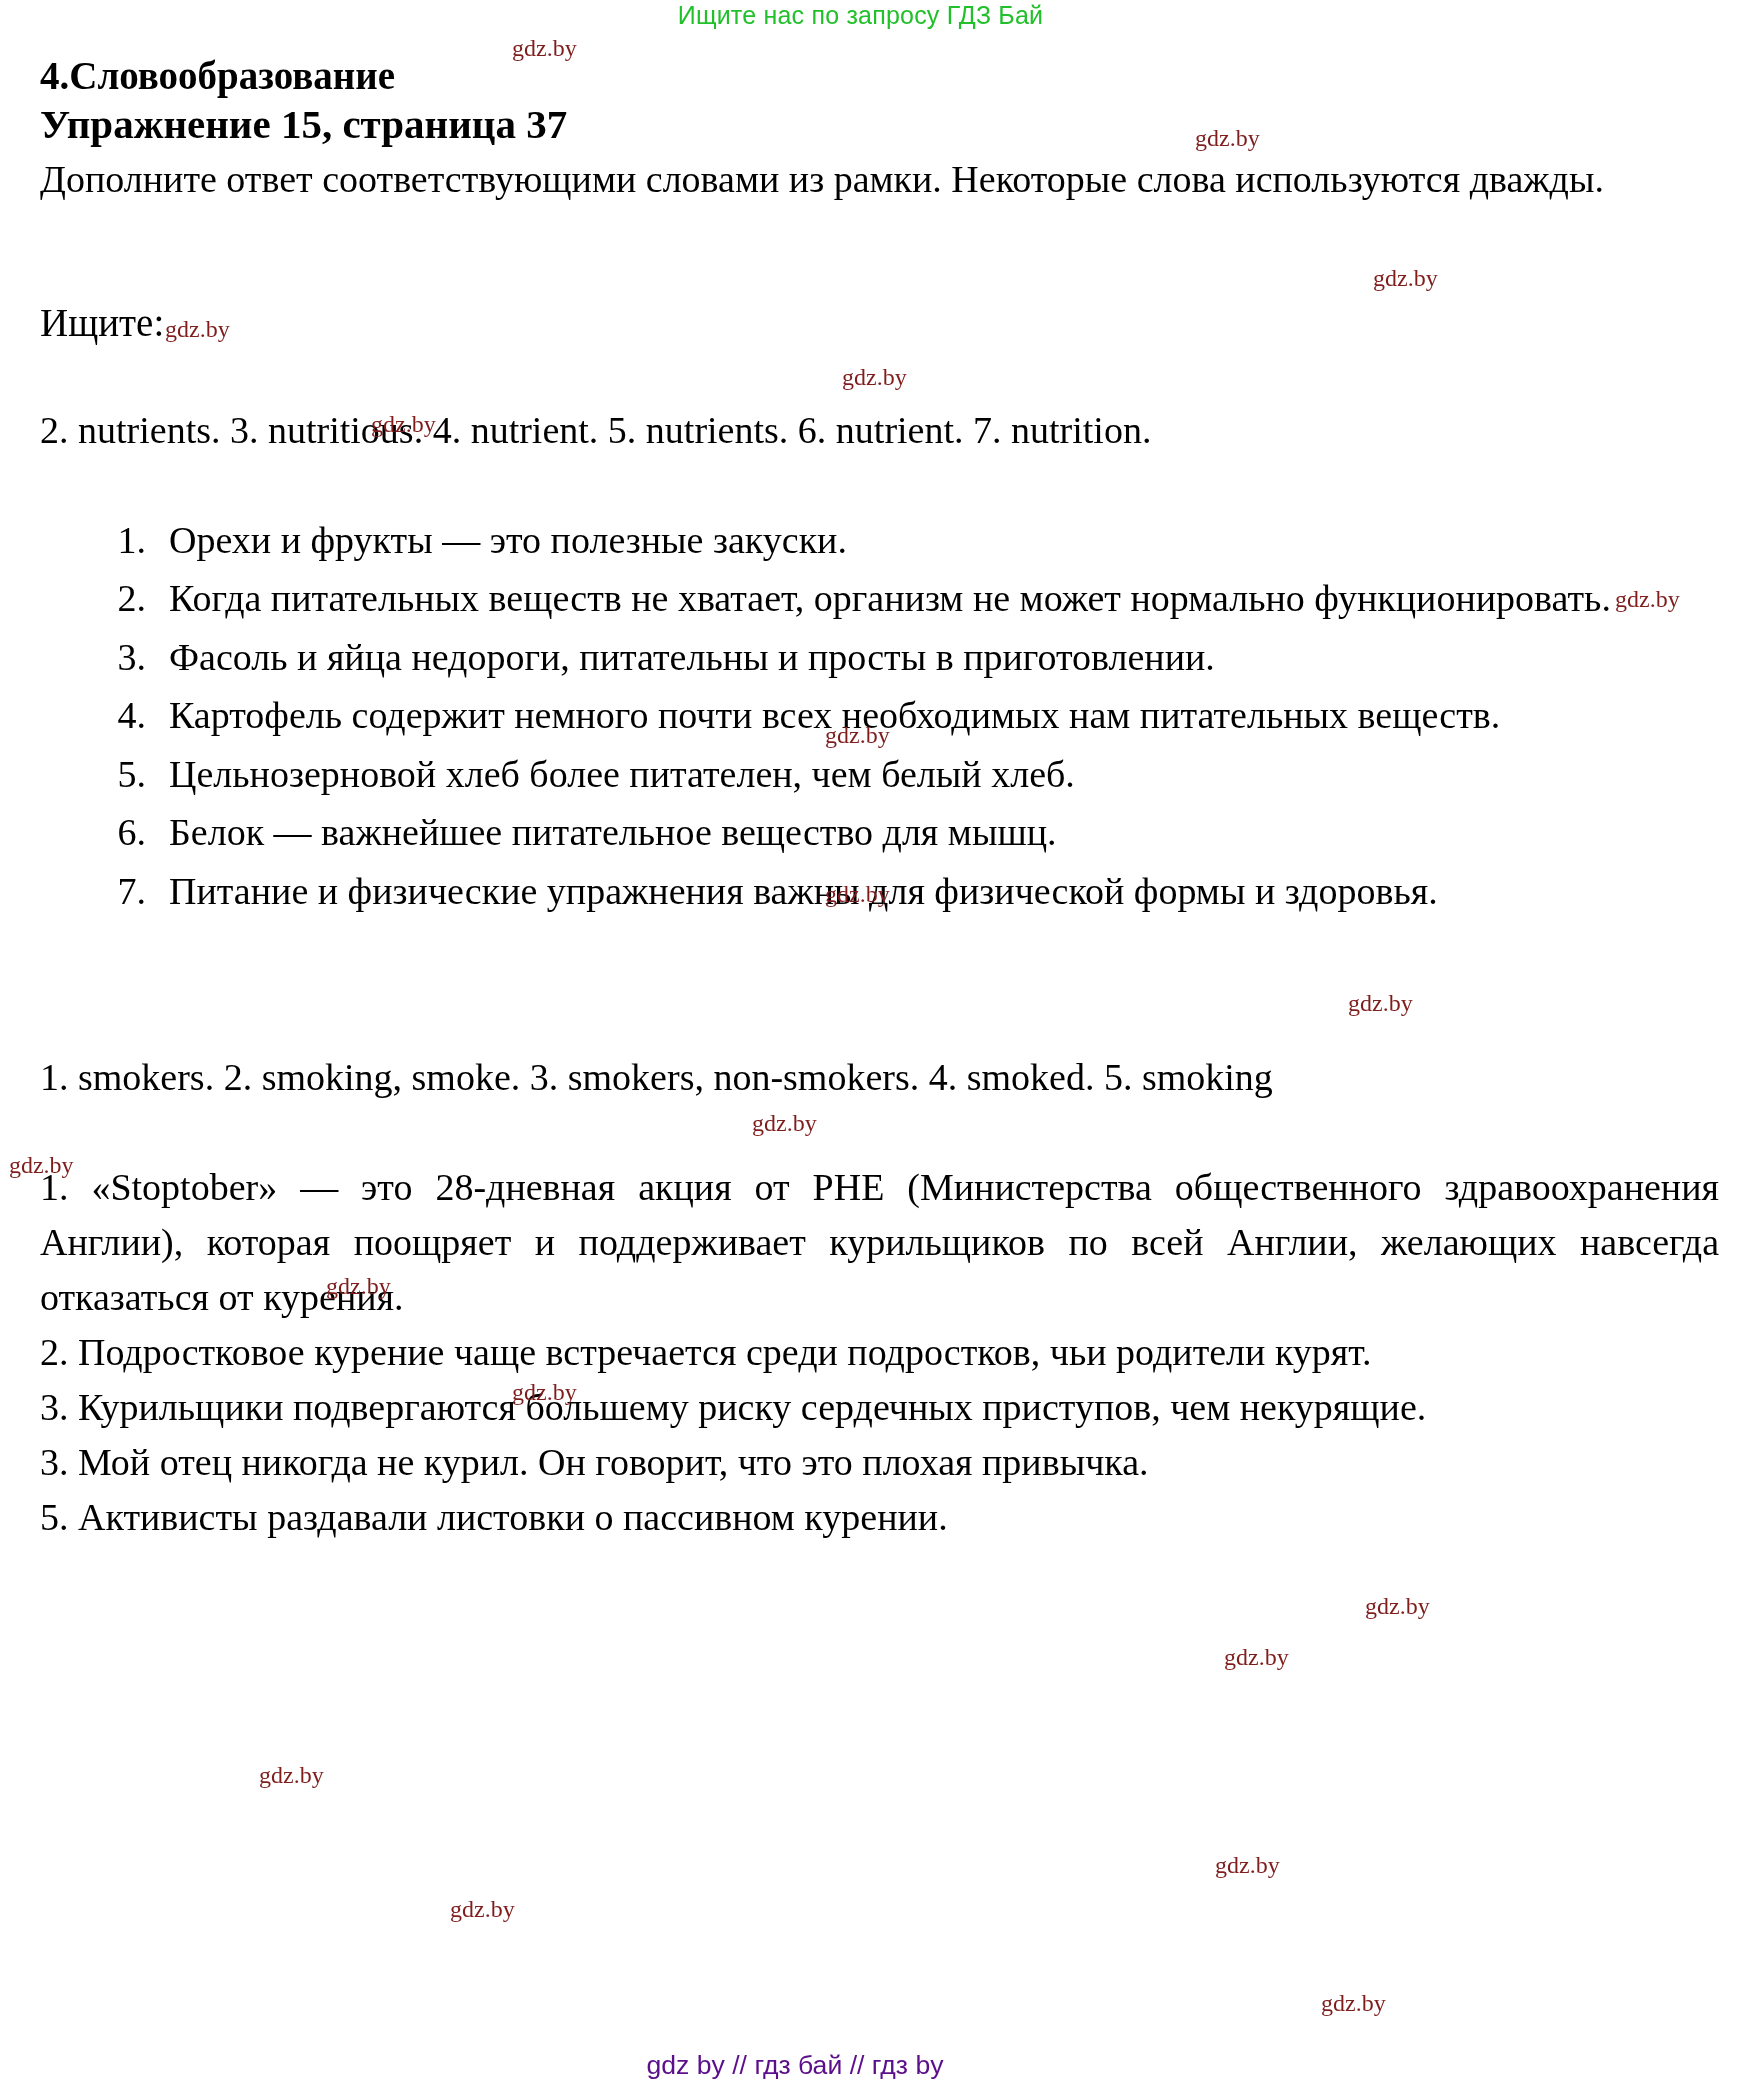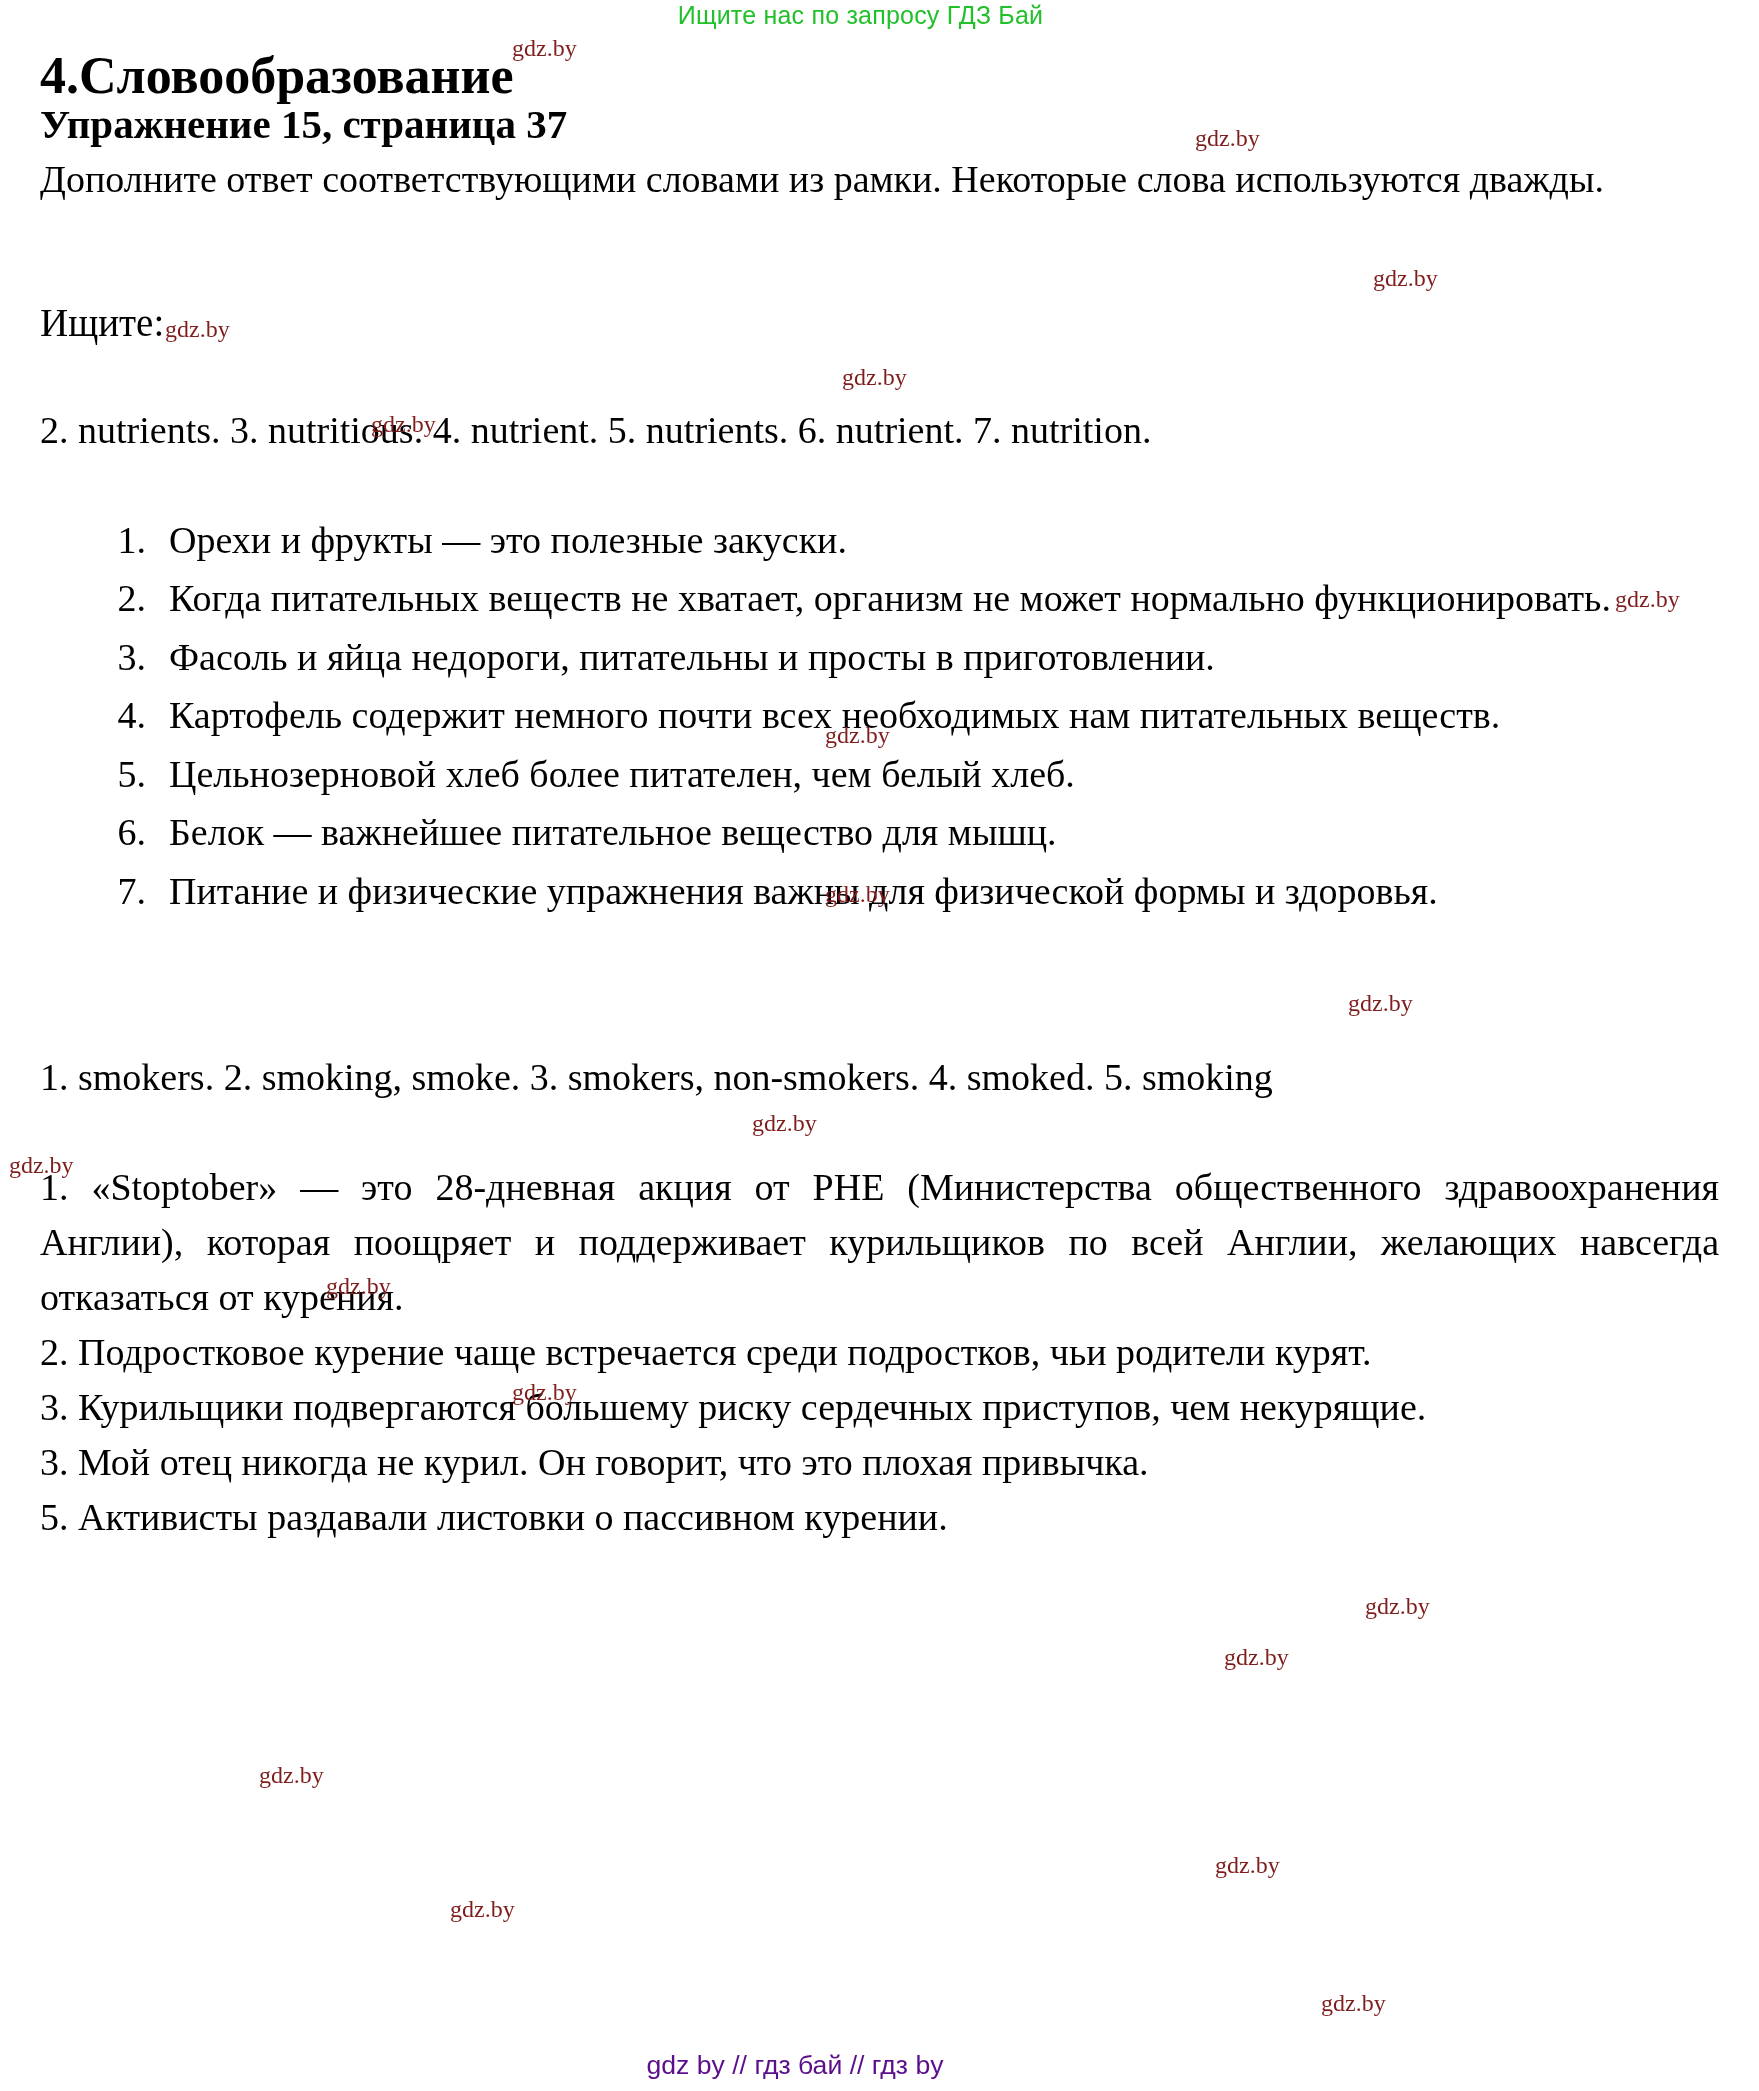--- a/index.html
+++ b/index.html
@@ -49,21 +49,21 @@
   
   .content {
     position: absolute;
     left: 40px;
     top: 53px;
     width: 1679px;
   }
 
   .h-main {
     font-weight: bold;
-    font-size: 52px;
+    font-size: 39px;
     line-height: 46px;
     margin: 0;
     white-space: nowrap;
   }
   .h-sub {
     font-weight: bold;
     font-size: 41px;
     line-height: 50px;
     margin: 0 0 3.5px 0;
     white-space: nowrap;

